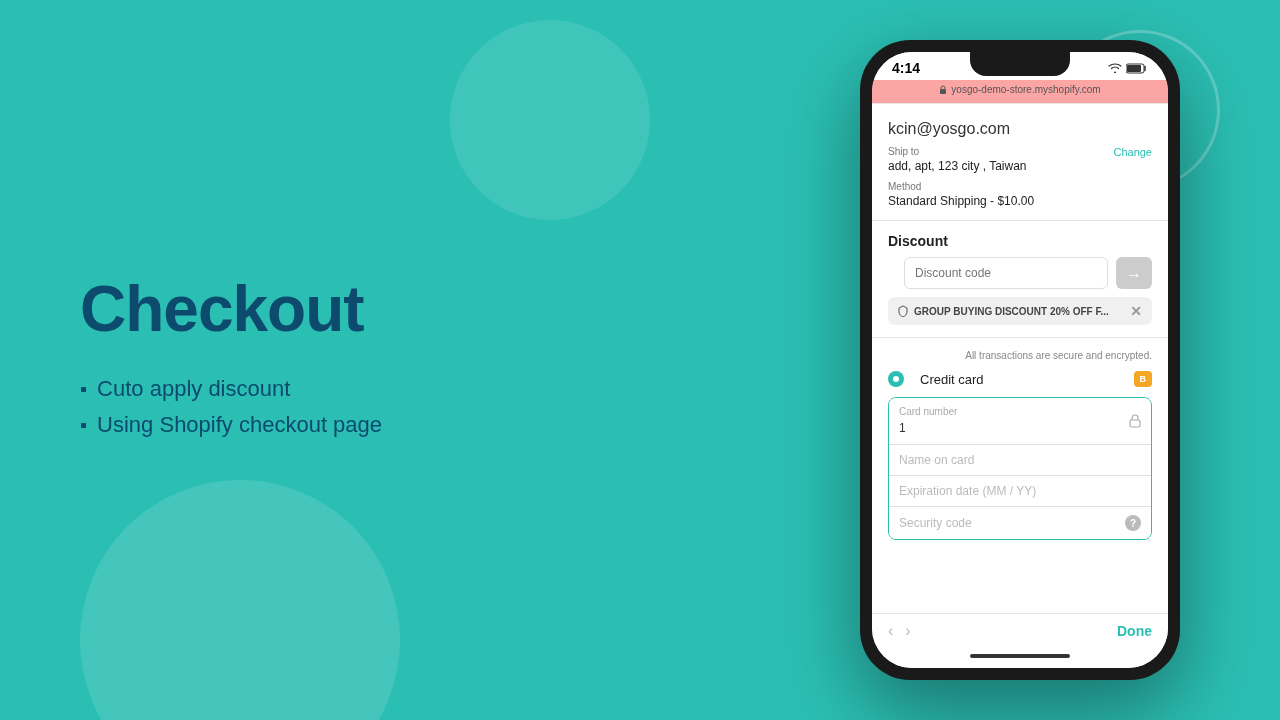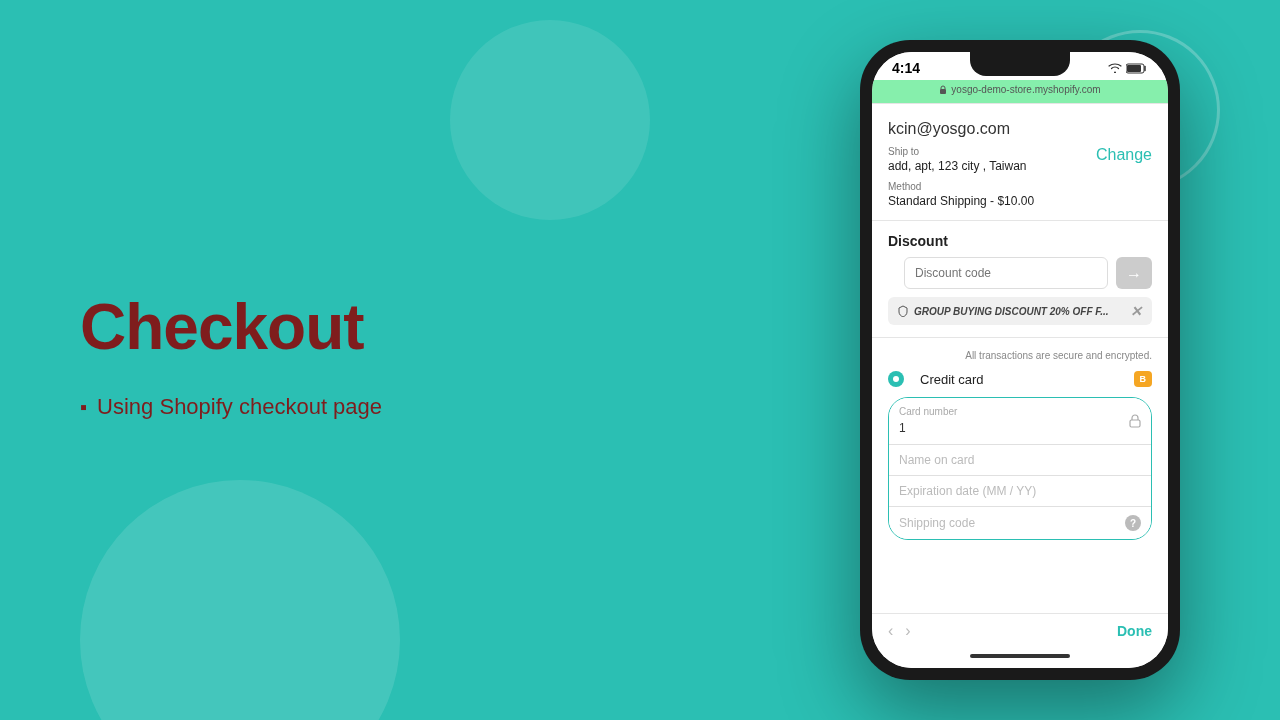--- a/index.html
+++ b/index.html
@@ -42,21 +42,21 @@
       top: 30px;
       right: 60px;
     }
 
     
     .left-content {
       position: absolute;
       left: 80px;
       top: 50%;
       transform: translateY(-50%);
-      color: #7f1d1d;
+      color: #0c4a6e;
     }
 
     .left-content h1 {
       font-size: 64px;
       font-weight: 800;
       margin-bottom: 30px;
       letter-spacing: -1px;
     }
 
     .left-content ul {
@@ -125,21 +125,21 @@
     }
 
     .status-icons {
       display: flex;
       gap: 4px;
       align-items: center;
     }
 
     
     .browser-bar {
-      background: #86efac;
+      background: #fca5a5;
       padding: 4px 12px 8px;
       display: flex;
       justify-content: center;
       align-items: center;
       gap: 4px;
       font-size: 10px;
       color: #555;
       flex-shrink: 0;
       border-bottom: 1px solid #e5e5e5;
     }
@@ -176,21 +176,21 @@
       color: #777;
       margin-bottom: 2px;
     }
 
     .info-value {
       font-size: 12px;
       color: #222;
     }
 
     .change-link {
-      font-size: 16px;
+      font-size: 11px;
       color: #2bbfb3;
       font-weight: 500;
       cursor: pointer;
     }
 
     
     .discount-section {
       padding: 12px 16px;
       background: white;
       border-bottom: 1px solid #e5e5e5;
@@ -237,21 +237,20 @@
     .discount-badge {
       background: #f0f0f0;
       border-radius: 6px;
       padding: 6px 10px;
       display: flex;
       align-items: center;
       justify-content: space-between;
       font-size: 10px;
       color: #444;
       font-weight: 600;
-      font-style: italic;
     }
 
     .badge-left {
       display: flex;
       align-items: center;
       gap: 6px;
     }
 
     .badge-close {
       color: #999;
@@ -320,21 +319,21 @@
       color: white;
       font-size: 9px;
       font-weight: 700;
       padding: 3px 6px;
       border-radius: 4px;
     }
 
     
     .card-fields {
       border: 1.5px solid #2bbfb3;
-      border-radius: 20px;
+      border-radius: 8px;
       overflow: hidden;
     }
 
     .card-field {
       padding: 8px 10px;
       background: white;
       border-bottom: 1px solid #e0e0e0;
       display: flex;
       align-items: center;
       justify-content: space-between;
@@ -435,20 +434,21 @@
 </head>
 <body>
 
 <div class="bg-circle-1"></div>
 <div class="bg-circle-2"></div>
 <div class="bg-circle-3"></div>
 
 <div class="left-content">
   <h1>Checkout</h1>
   <ul>
+    <li>Cuto apply discount</li>
     <li>Using Shopify checkout page</li>
   </ul>
 </div>
 
 <div class="phone-container">
   <div class="phone-shell">
     <div class="notch"></div>
     <div class="phone-screen">
 
       <div class="status-bar">
@@ -539,21 +539,21 @@
 
             <div class="card-field">
               <span class="field-value placeholder">Name on card</span>
             </div>
 
             <div class="card-field">
               <span class="field-value placeholder">Expiration date (MM / YY)</span>
             </div>
 
             <div class="card-field">
-              <span class="field-value placeholder">Shipping code</span>
+              <span class="field-value placeholder">Security code</span>
               <div class="question-icon">?</div>
             </div>
           </div>
         </div>
       </div>
 
       <div class="bottom-nav">
         <div class="nav-arrows">
           <span class="nav-arrow">‹</span>
           <span class="nav-arrow">›</span>

